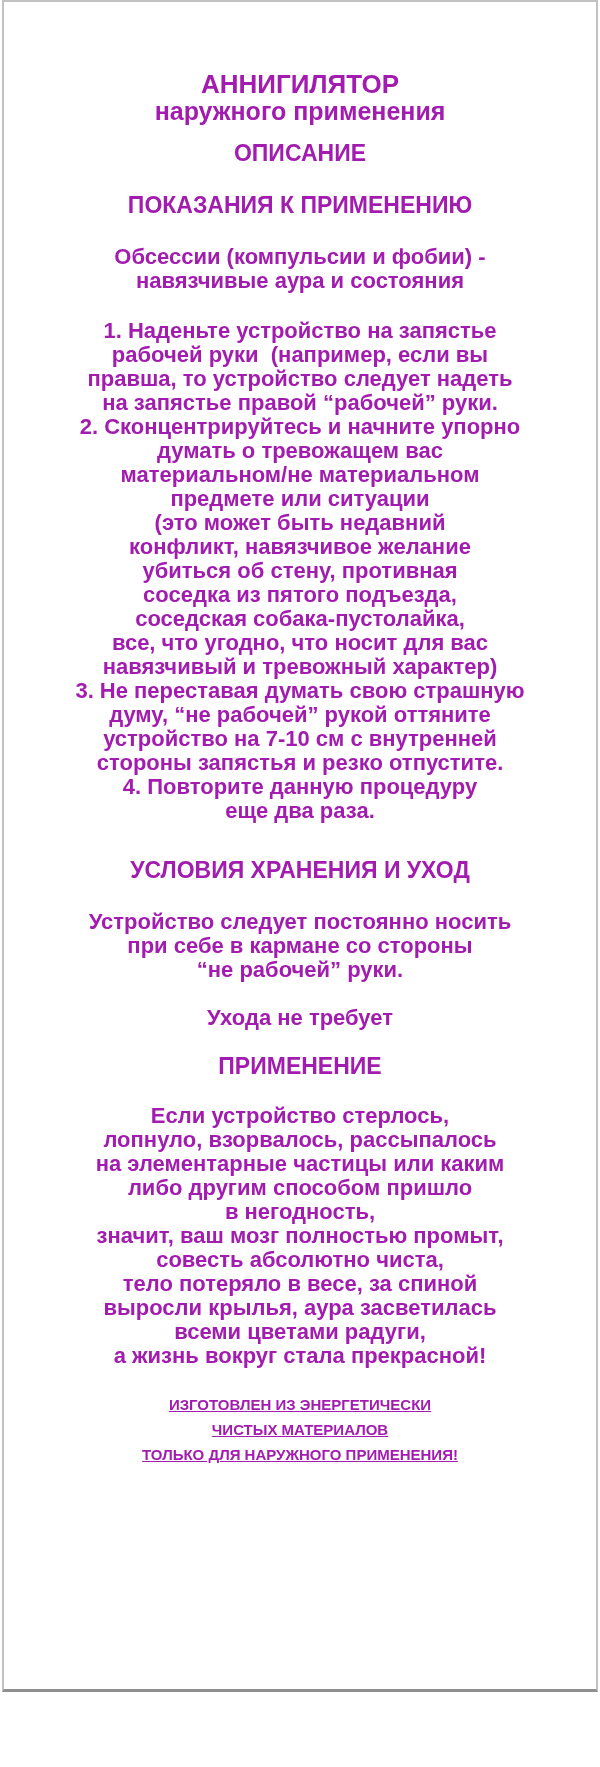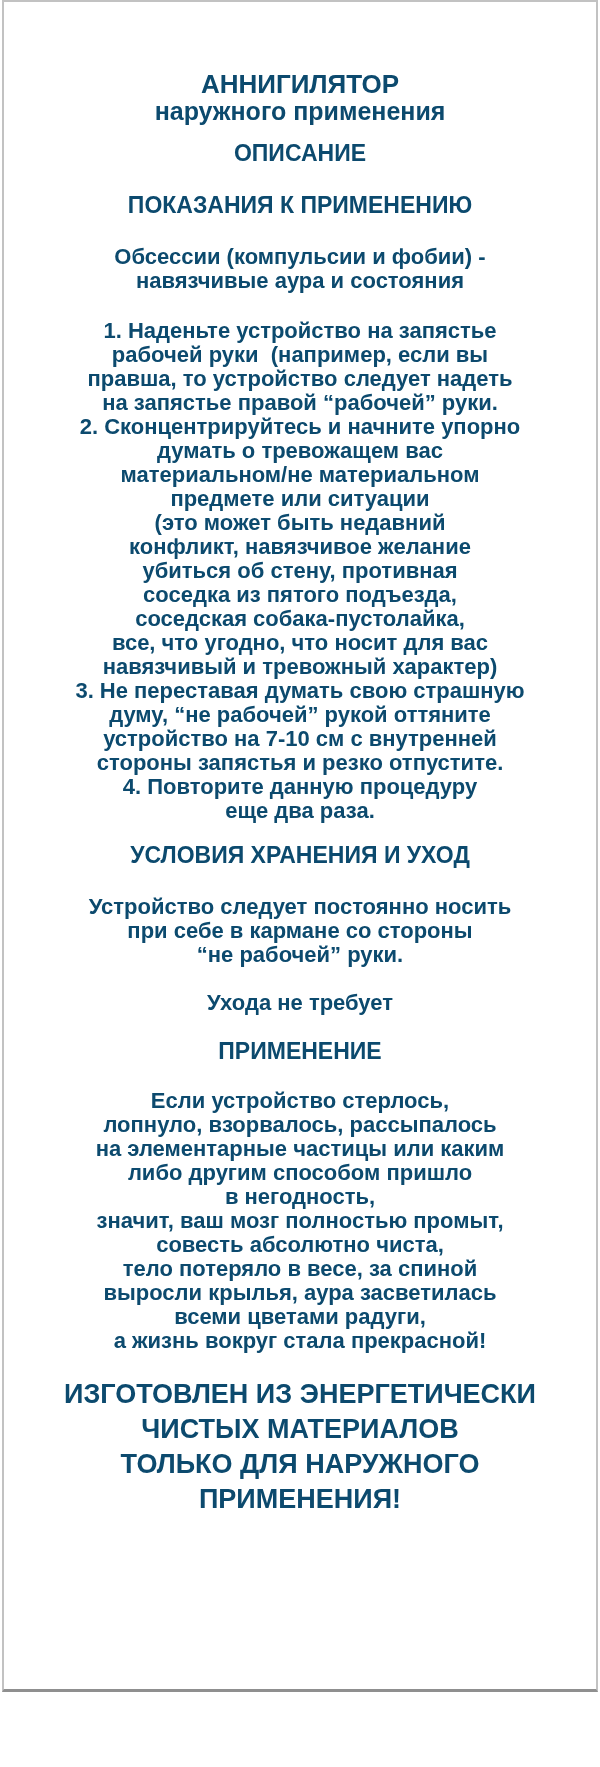--- a/index.html
+++ b/index.html
@@ -8,21 +8,21 @@
     background: #ffffff;
   }
   .page {
     position: relative;
     width: 600px;
     height: 1696px;
     background: #ffffff;
     overflow: hidden;
     font-family: "Liberation Sans", "DejaVu Sans", sans-serif;
     font-weight: 700;
-    color: #0c4a6e;
+    color: #a21caf;
   }
   
   .frame {
     position: absolute;
     left: 2px;
     top: 0px;
     right: 2px;
     bottom: 4px;
     border: 2px solid #c2c2c2;
     border-bottom: 3px solid #8f8f8f;
@@ -48,31 +48,32 @@
     font-size: 23px;
     line-height: 24px;
     white-space: pre-wrap;
   }
   .para {
     font-size: 22px;
     line-height: 24px;
     white-space: pre-wrap;
   }
   .footer {
-    font-size: 27px;
-    line-height: 35px;
+    font-size: 15px;
+    line-height: 25px;
     white-space: pre-wrap;
+    text-decoration: underline;
   }
   .h-desc   { margin-top: 16px; }
   .p-desc   { margin-top: 32px; }
   .h-indic  { margin-top: 28px; }
   .p-indic  { margin-top: 28px; }
   .h-usage  { margin-top: 24px; }
   .p-usage  { margin-top: 26px; }
-  .h-store  { margin-top: 20px; }
+  .h-store  { margin-top: 35px; }
   .p-store  { margin-top: 28px; }
   .p-care   { margin-top: 24px; }
   .h-note   { margin-top: 24px; }
   .p-note   { margin-top: 26px; }
   .footer   { margin-top: 24px; }
 </style>
 </head>
 <body>
 
 <div class="page">

